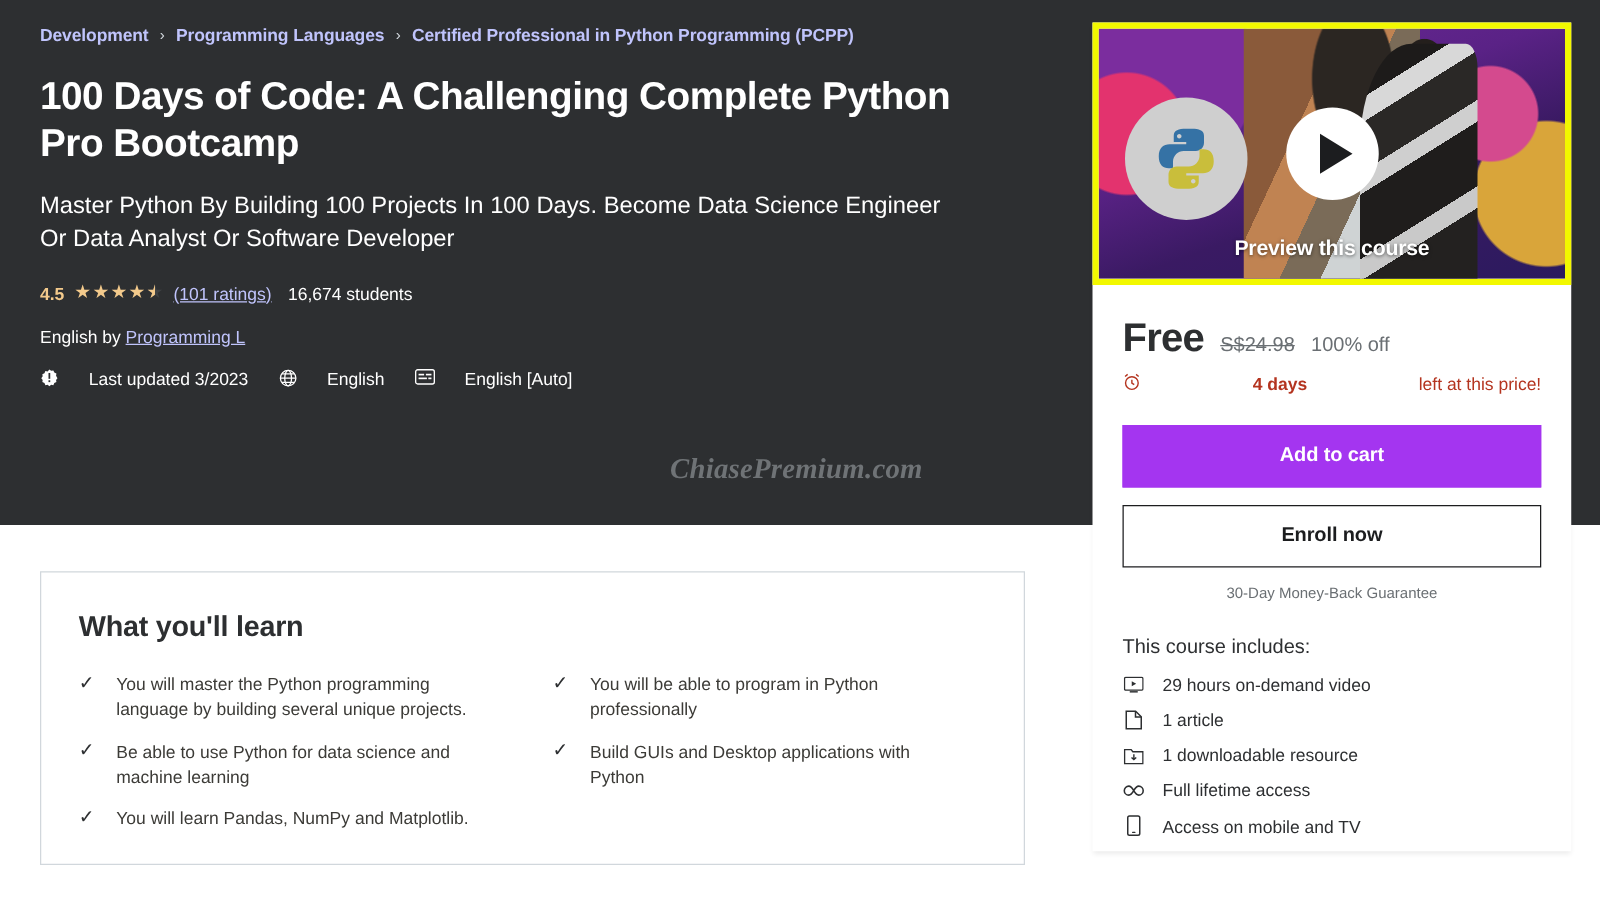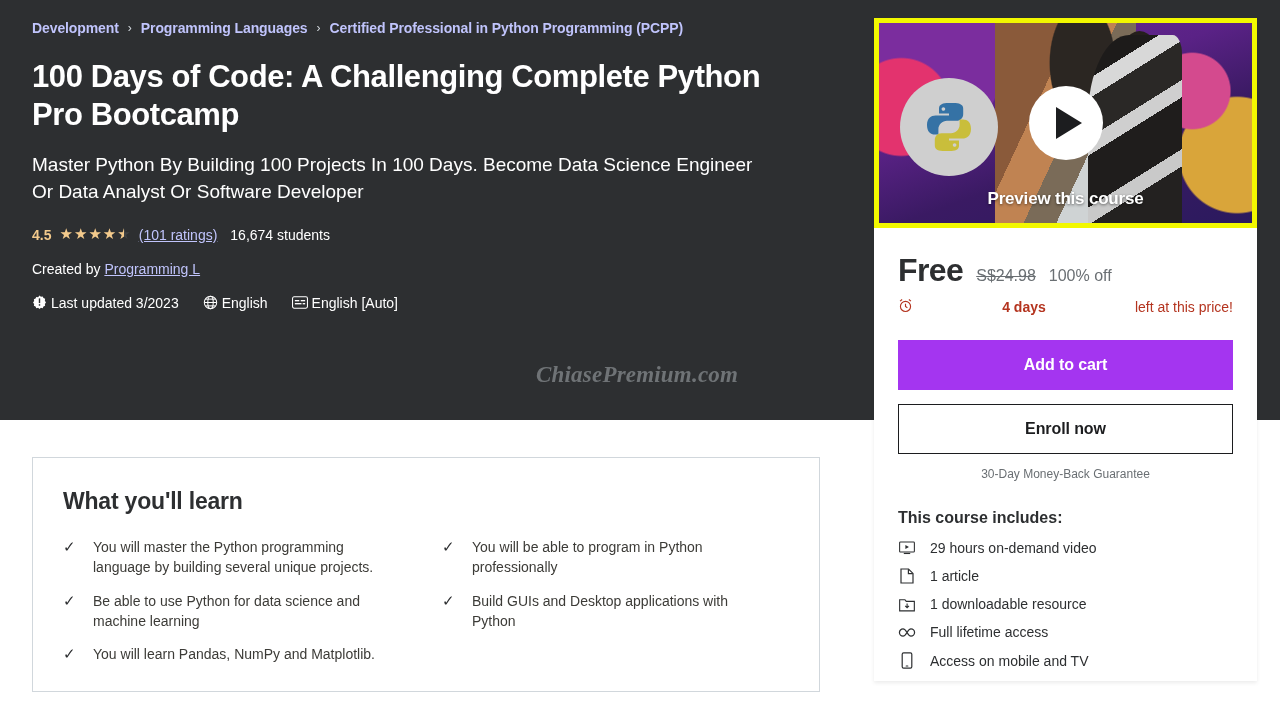--- a/index.html
+++ b/index.html
@@ -45,21 +45,21 @@
   }
   .ratings-link {
     color: #c0c4fc; text-decoration: underline; font-size: 14px; cursor: pointer;
   }
   .students { color: #fff; font-size: 14px; margin-left: 5px; }
 
   .created-row { margin-top: 18px; font-size: 14px; color: #fff; }
   .author-link { color: #c0c4fc; text-decoration: underline; cursor: pointer; }
 
   .meta-row { margin-top: 18px; display: flex; align-items: center; gap: 24px; font-size: 14px; color:#fff; }
-  .meta-item { display: flex; align-items: center; gap: 4px; }
+  .meta-item { display: flex; gap: 24px; }
   .meta-item svg { display:block; }
 
   .watermark {
     position: absolute; left: 536px; top: 362px;
     font-family: "Liberation Serif", serif;
     font-style: italic; font-weight: 700; font-size: 23px;
     color: #6f7376; letter-spacing: 0.2px; white-space: nowrap;
   }
 
   
@@ -151,21 +151,21 @@
 
   .btn {
     display: block; width: 100%; height: 50px; margin-top: 14px;
     font-size: 16px; font-weight: 700; letter-spacing: -0.1px; cursor: pointer;
     font-family: "Liberation Sans", sans-serif;
   }
   .btn-primary { background: #a435f0; color: #fff; border: 1px solid #a435f0; margin-top: 24px; }
   .btn-secondary { background: #fff; color: #1c1d1f; border: 1px solid #1c1d1f; }
   .guarantee { margin-top: 13px; text-align: center; font-size: 12px; color: #6a6f73; }
 
-  .includes-title { margin-top: 28px; font-size: 16px; font-weight: 700; color: #2d2f31; }
+  .includes-title { margin-top: 28px; font-size: 16px; font-weight: 400; color: #2d2f31; }
   .includes-list { margin-top: 13px; list-style: none; }
   .includes-item {
     display: flex; align-items: center; gap: 14px; margin-bottom: 12px;
     font-size: 14px; color: #2d2f31;
   }
   .includes-icon { flex: 0 0 18px; display: flex; align-items: center; justify-content: center; color: #2d2f31; }
 </style>
 </head>
 <body>
 
@@ -192,21 +192,21 @@
           <span class="star">★</span>
           <span class="star">★</span>
           <span class="star">★</span>
           <span class="star half">★</span>
         </span>
         <a class="ratings-link">(101 ratings)</a>
         <span class="students">16,674 students</span>
       </div>
 
       <div class="created-row">
-        <span>Created by</span>
+        <span>English by</span>
         <a class="author-link">Programming L</a>
       </div>
 
       <div class="meta-row">
         <span class="meta-item">
           <span>
             <svg width="15" height="15" viewBox="0 0 16 16" fill="#fff" aria-hidden="true">
               <path d="M8 0.6l1.5 1.2 1.9-.3.8 1.8 1.8.8-.3 1.9L14.9 8l-1.2 1.5.3 1.9-1.8.8-.8 1.8-1.9-.3L8 14.9l-1.5-1.2-1.9.3-.8-1.8-1.8-.8.3-1.9L1.1 8l1.2-1.5-.3-1.9 1.8-.8.8-1.8 1.9.3z"></path>
               <rect x="7.25" y="3.6" width="1.5" height="5" fill="#2d2f31"></rect>
               <rect x="7.25" y="9.8" width="1.5" height="1.6" fill="#2d2f31"></rect>

